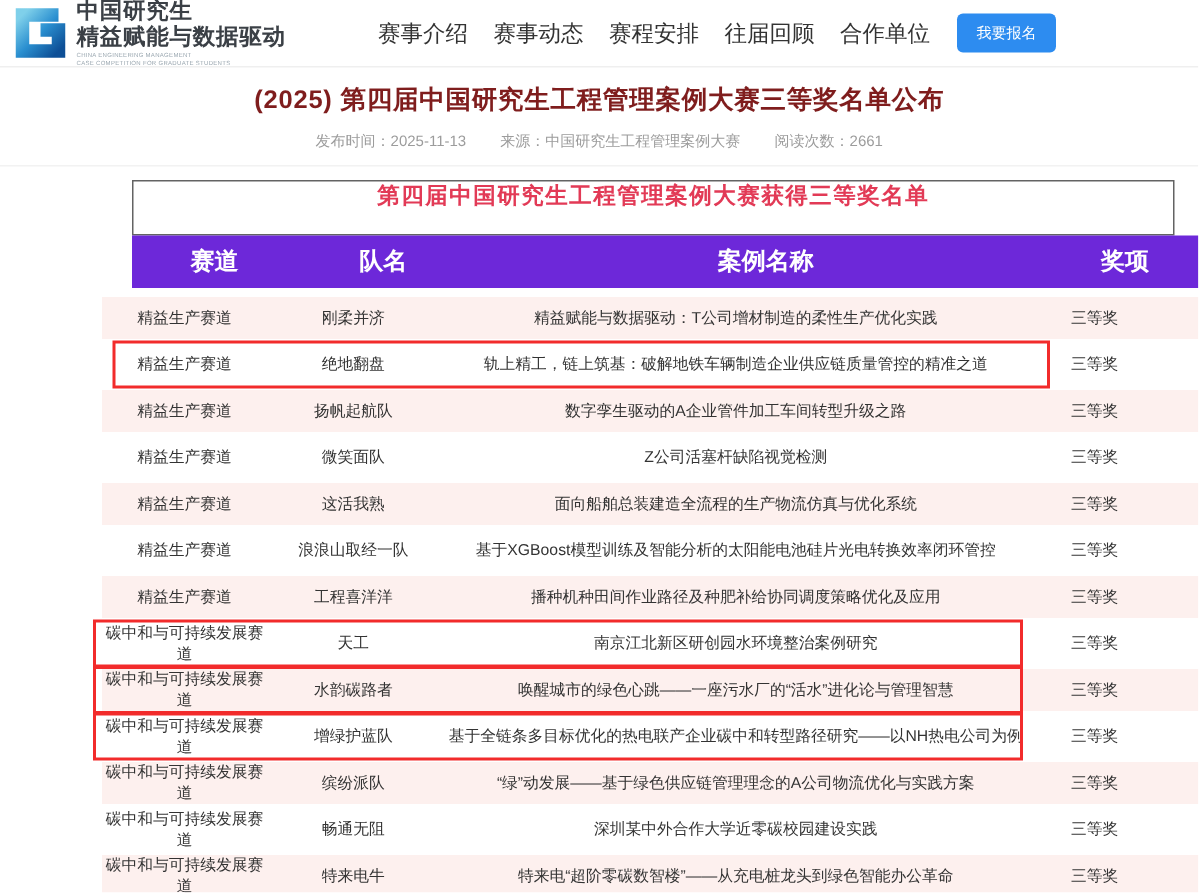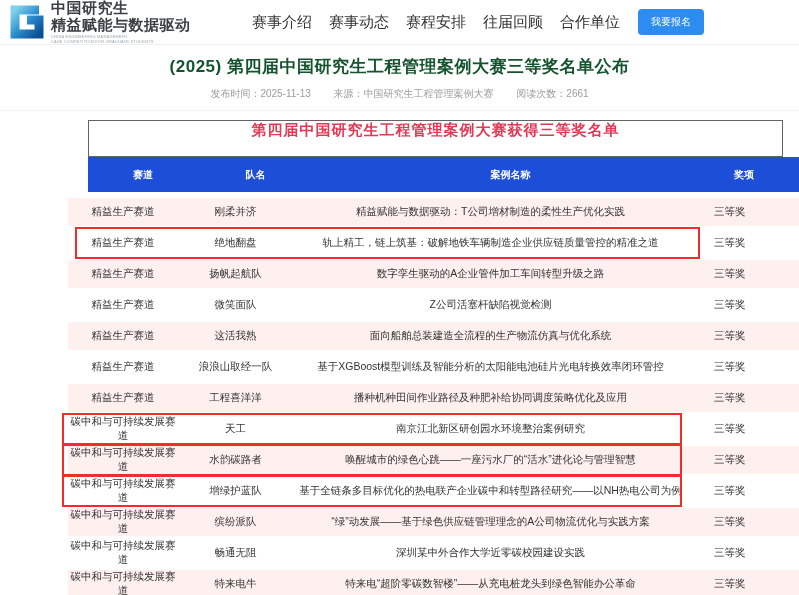--- a/index.html
+++ b/index.html
@@ -13,30 +13,30 @@
   .logo-mark { width:34px; height:34px; flex:0 0 auto; }
   .logo-text { line-height:1.15; }
   .lt-cn { font-size:15px; font-weight:bold; color:#3b4046; letter-spacing:0.5px; }
   .lt-en { font-size:4px; color:#9aa7b0; letter-spacing:0.2px; margin-top:1px; }
   .nav { margin-left:auto; display:flex; align-items:center; gap:13px; }
   .nav-item { font-size:15px; color:#333; text-decoration:none; cursor:pointer; padding:4px 2px; white-space:nowrap; }
   .signup { margin-left:16px; background:#2d8cf0; color:#fff; border:none; border-radius:4px; font-size:10px; padding:6px 13px; cursor:pointer; font-family:inherit; white-space:nowrap; }
 
   
   main { padding-top:10px; }
-  .title { text-align:center; font-size:17px; font-weight:600; color:#14532d; letter-spacing:0.5px; }
+  .title { text-align:center; font-size:17px; font-weight:600; color:#7f1d1d; letter-spacing:0.5px; }
   .meta { margin-top:9px; text-align:center; font-size:10px; color:#9c9c9c; }
   .meta > span { margin:0 10px; }
   .divider { margin-top:9px; border-top:1px solid #f2f2f2; width:100%; }
 
   
   .award-table { margin-top:9px; margin-left:88px; }
   .caption-box { width:695px; height:37px; border:1px solid #636363; background:#fff; display:flex; align-items:flex-start; justify-content:center; }
   .caption { font-size:15px; font-weight:bold; color:#e23a56; letter-spacing:1px; }
-  .thead { width:711px; height:35px; background:#1d4ed8; display:flex; align-items:center; color:#fff; font-weight:bold; font-size:10px; }
+  .thead { width:711px; height:35px; background:#6d28d9; display:flex; align-items:center; color:#fff; font-weight:bold; font-size:16px; }
   .tbody { width:731px; margin-left:-20px; margin-top:6px; }
   .row { position:relative; height:28px; margin-bottom:3px; display:flex; align-items:center; font-size:10.5px; color:#333; background:#fff; }
   .tbody .row:nth-child(odd) { background:#fdf0ee; }
   .c1 { width:110px; text-align:center; flex:0 0 auto; }
   .c2 { width:115px; text-align:center; flex:0 0 auto; }
   .c3 { width:395px; text-align:center; flex:0 0 auto; white-space:nowrap; }
   .c4 { flex:1; padding-left:26px; }
   .hl { display:none; position:absolute; top:-2px; bottom:-2px; border:2px solid #f22b2b; pointer-events:none; }
   .row.hl-a .hl { display:block; left:7px; right:13.5%; }
   .row.hl-b .hl { display:block; left:-6px; right:16%; }

